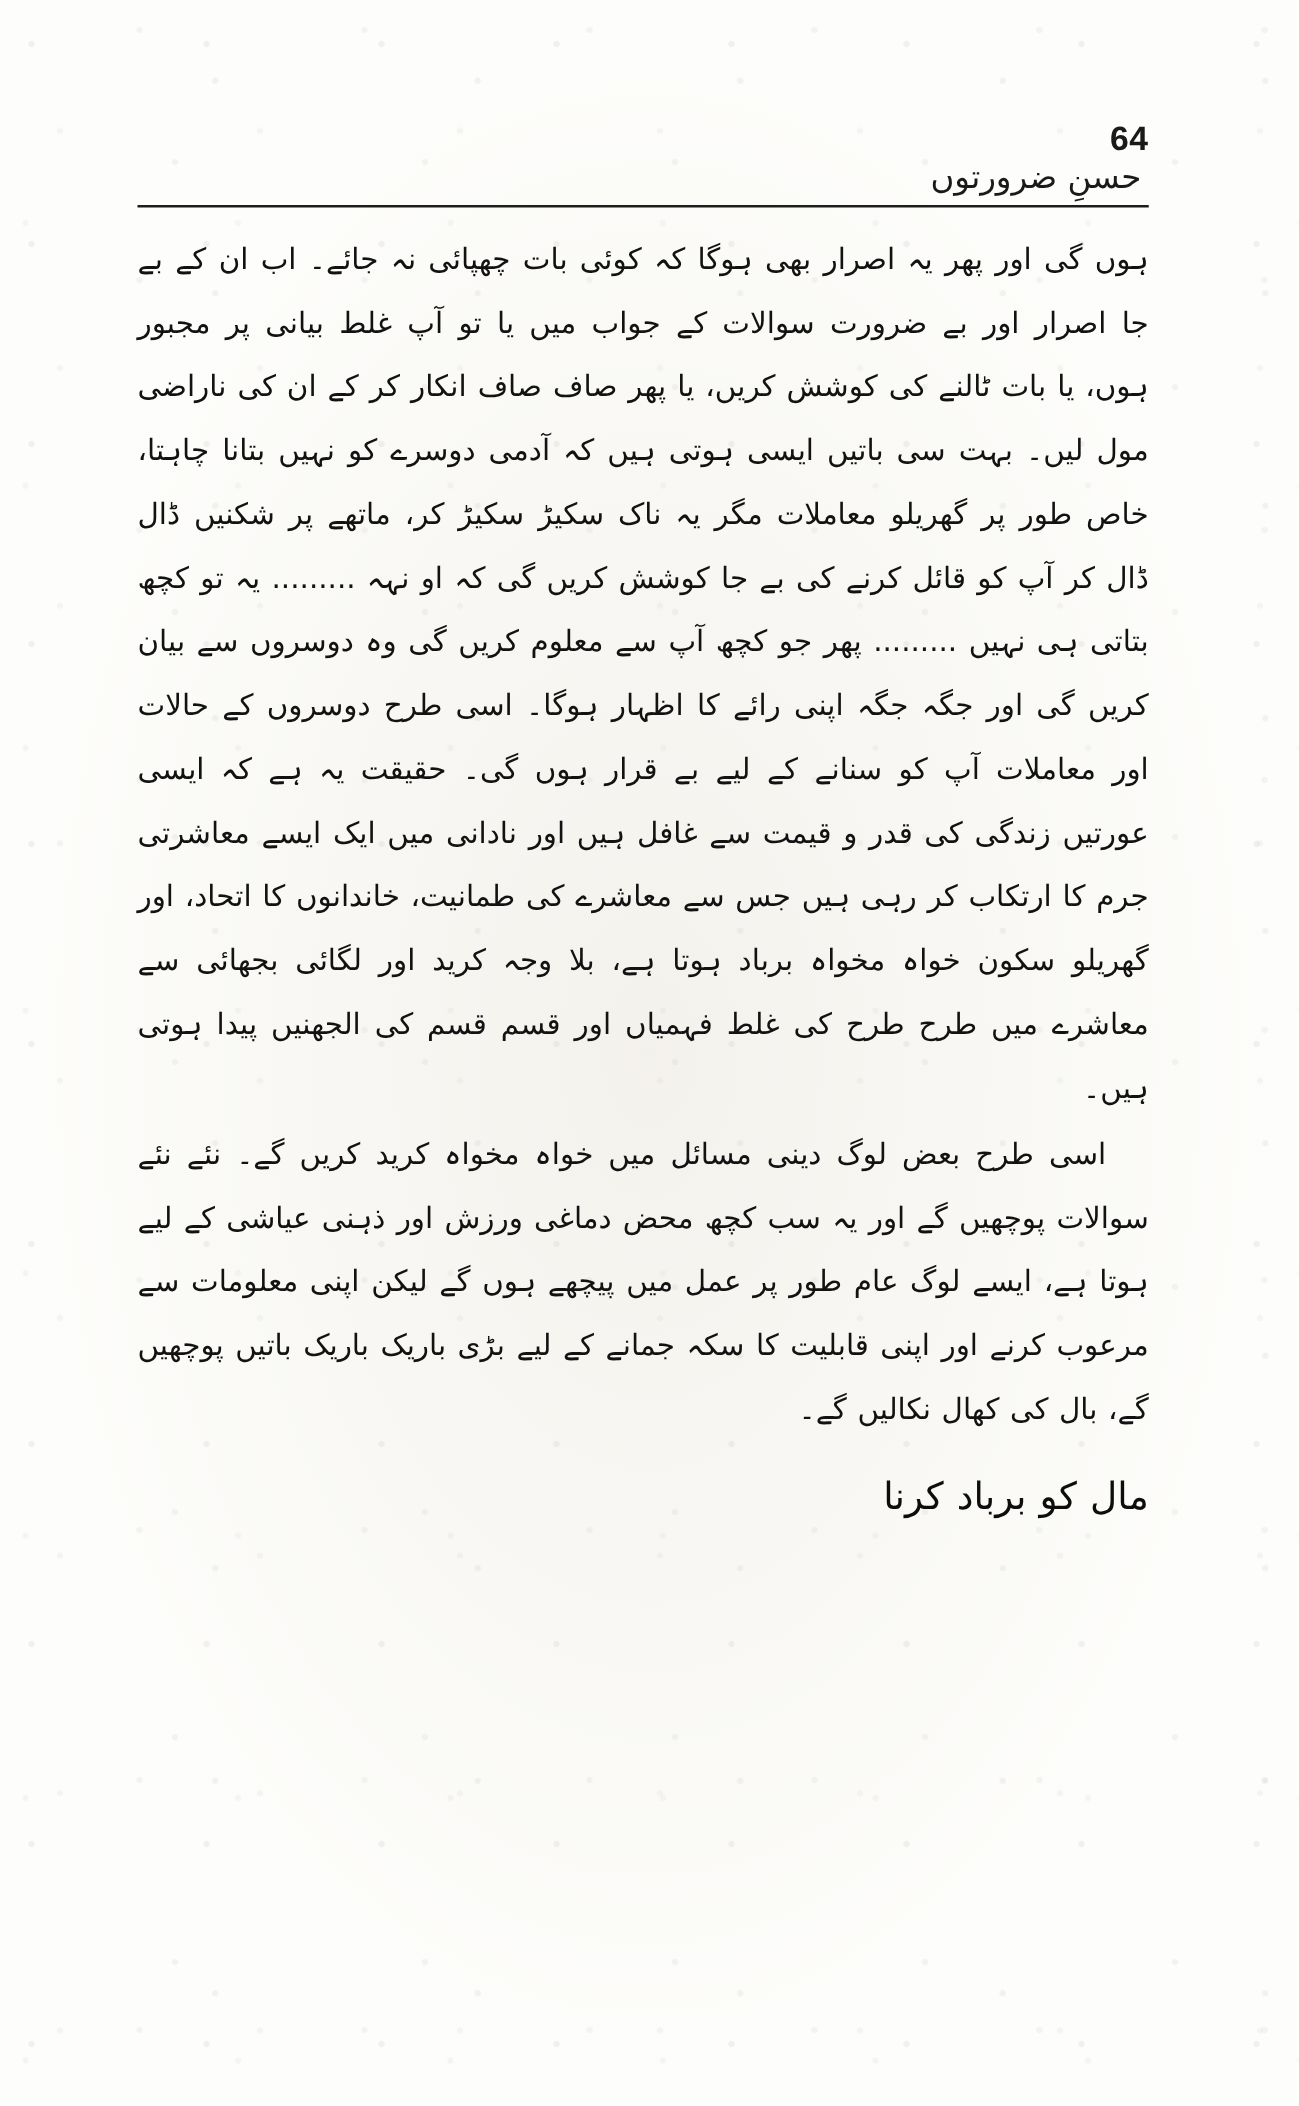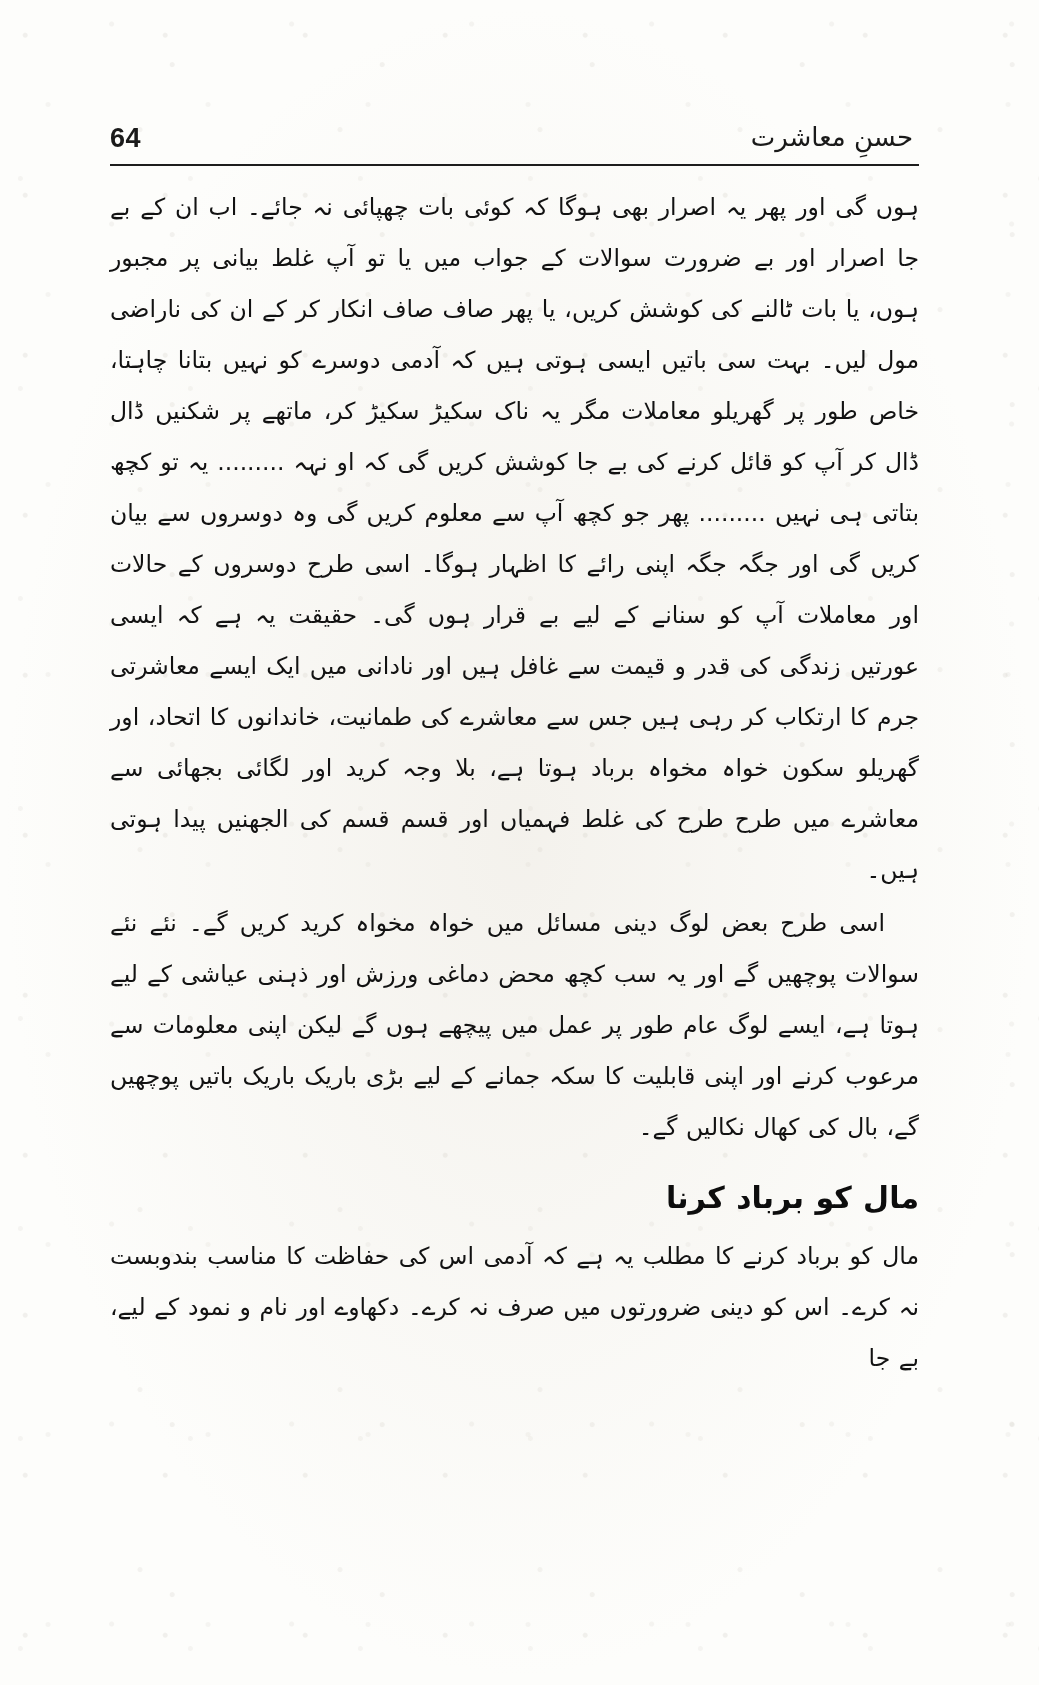--- a/index.html
+++ b/index.html
@@ -40,20 +40,21 @@
     box-sizing: border-box;
     padding: 96px 120px 60px 110px;
   }
 
   
   .header {
     display: flex;
     align-items: flex-end;
     justify-content: space-between;
     height: 58px;
+    flex-direction: column;
   }
   .page-number {
     font-family: "Liberation Sans", sans-serif;
     font-size: 27px;
     font-weight: 600;
     letter-spacing: 0.5px;
     color: #1a1a1a;
   }
   .book-title {
     direction: rtl;
@@ -87,45 +88,44 @@
   }
   .para.indent {
     text-indent: 34px;
   }
   .heading {
     direction: rtl;
     text-align: right;
     font-family: "DejaVu Sans", sans-serif;
     font-size: 30px;
     line-height: 62px;
-    font-weight: 700;
+    font-weight: 400;
     margin: 14px 0 2px 0;
     color: #0d0d0d;
   }
   .quote-line {
     direction: rtl;
     text-align: justify;
     text-align-last: right;
   }
 </style>
 </head>
 <body>
 
 <div class="page"></div>
 
 <div class="sheet">
 
   <div class="header">
     <div class="page-number">64</div>
-    <div class="book-title">حسنِ معاشرت</div>
+    <div class="book-title">حسنِ ضرورتوں</div>
   </div>
   <div class="rule"></div>
 
   <div class="body-text">
     <p class="para">ہوں گی اور پھر یہ اصرار بھی ہوگا کہ کوئی بات چھپائی نہ جائے۔ اب ان کے بے جا اصرار اور بے ضرورت سوالات کے جواب میں یا تو آپ غلط بیانی پر مجبور ہوں، یا بات ٹالنے کی کوشش کریں، یا پھر صاف صاف انکار کر کے ان کی ناراضی مول لیں۔ بہت سی باتیں ایسی ہوتی ہیں کہ آدمی دوسرے کو نہیں بتانا چاہتا، خاص طور پر گھریلو معاملات مگر یہ ناک سکیڑ سکیڑ کر، ماتھے پر شکنیں ڈال ڈال کر آپ کو قائل کرنے کی بے جا کوشش کریں گی کہ او نہہ ......... یہ تو کچھ بتاتی ہی نہیں ......... پھر جو کچھ آپ سے معلوم کریں گی وہ دوسروں سے بیان کریں گی اور جگہ جگہ اپنی رائے کا اظہار ہوگا۔ اسی طرح دوسروں کے حالات اور معاملات آپ کو سنانے کے لیے بے قرار ہوں گی۔ حقیقت یہ ہے کہ ایسی عورتیں زندگی کی قدر و قیمت سے غافل ہیں اور نادانی میں ایک ایسے معاشرتی جرم کا ارتکاب کر رہی ہیں جس سے معاشرے کی طمانیت، خاندانوں کا اتحاد، اور گھریلو سکون خواہ مخواہ برباد ہوتا ہے، بلا وجہ کرید اور لگائی بجھائی سے معاشرے میں طرح طرح کی غلط فہمیاں اور قسم قسم کی الجھنیں پیدا ہوتی ہیں۔</p>
     <p class="para indent">اسی طرح بعض لوگ دینی مسائل میں خواہ مخواہ کرید کریں گے۔ نئے نئے سوالات پوچھیں گے اور یہ سب کچھ محض دماغی ورزش اور ذہنی عیاشی کے لیے ہوتا ہے، ایسے لوگ عام طور پر عمل میں پیچھے ہوں گے لیکن اپنی معلومات سے مرعوب کرنے اور اپنی قابلیت کا سکہ جمانے کے لیے بڑی باریک باریک باتیں پوچھیں گے، بال کی کھال نکالیں گے۔</p>
 
     <h2 class="heading">مال کو برباد کرنا</h2>
 
-    <p class="para">مال کو برباد کرنے کا مطلب یہ ہے کہ آدمی اس کی حفاظت کا مناسب بندوبست نہ کرے۔ اس کو دینی ضرورتوں میں صرف نہ کرے۔ دکھاوے اور نام و نمود کے لیے، بے جا</p>
   </div>
 
 </div>
 
 </body></html>

